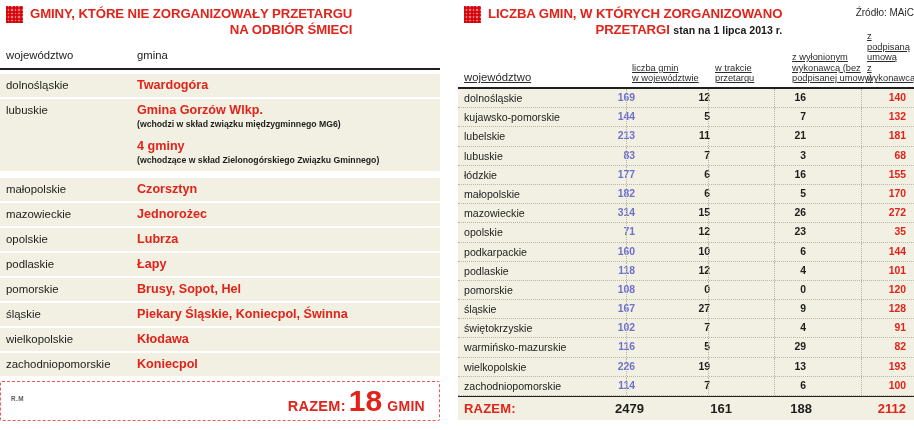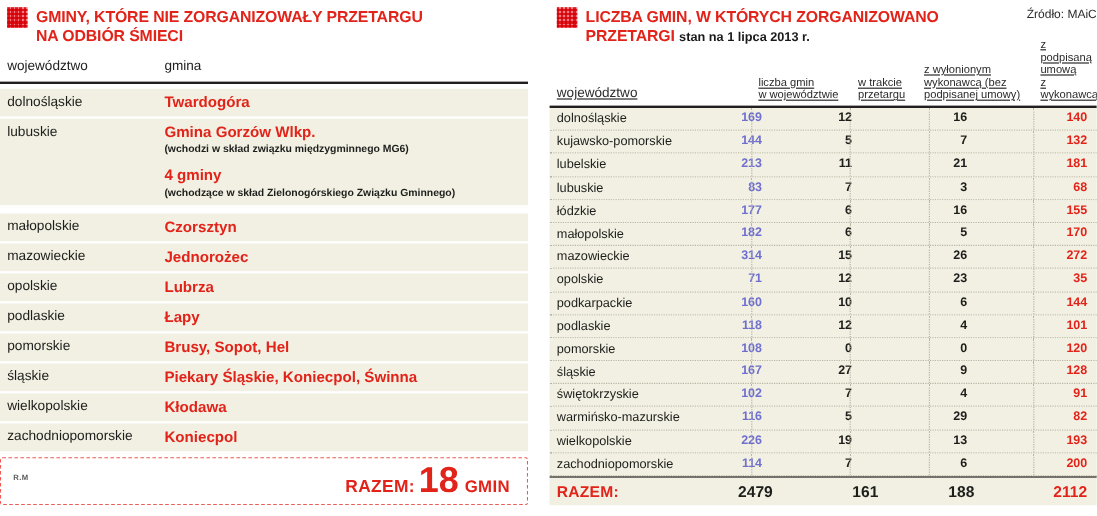--- a/index.html
+++ b/index.html
@@ -20,21 +20,21 @@
     background:
       repeating-linear-gradient(90deg,#e8202a 0 2px,#f6b3b6 2px 3.4px),
       repeating-linear-gradient(0deg,#e8202a 0 2px,#f6b3b6 2px 3.4px);
     background-blend-mode:multiply;
     vertical-align:top;
   }
 
   .head-row{display:flex;align-items:flex-start;gap:7px;}
   .head-title{
     color:#e2231a;font-weight:bold;font-size:13.2px;line-height:15.5px;
-    letter-spacing:-0.1px;text-transform:uppercase;
+    letter-spacing:-0.1px;text-transform:uppercase;text-align:right;
   }
   .head-title .sub{
     color:#1a1a1a;font-weight:bold;font-size:10.6px;text-transform:none;
     letter-spacing:0;
   }
   .source{
     position:absolute;right:0;top:7px;
     font-size:10px;color:#2b2b2b;white-space:nowrap;
   }
 
@@ -90,21 +90,21 @@
   
   .r-colhead{
     position:relative;height:47px;border-bottom:2.2px solid #231f20;
   }
   .r-colhead .ch{
     position:absolute;font-size:9.3px;line-height:10.6px;color:#2b2b2b;text-decoration:underline;
   }
   .r-colhead .ch.wj{left:6px;bottom:4px;font-size:11.3px;}
   .r-colhead .ch.c1{left:174px;bottom:3px;}
   .r-colhead .ch.c2{left:257px;bottom:3px;}
-  .r-colhead .ch.c3{left:312px;bottom:3px;}
+  .r-colhead .ch.c3{left:334px;bottom:3px;}
   .r-colhead .ch.c4{left:409px;bottom:3px;}
 
   .r-row{
     position:relative;height:18.2px;background:#f1f0e2;
     border-bottom:1px dotted #b9b5a2;
   }
   .r-row .wj{
     position:absolute;left:6px;top:3px;font-size:10.6px;color:#1d1d1b;
   }
   .r-row .v{
@@ -449,21 +449,21 @@
             <span class="r-sep" style="left:168px"></span>
             <span class="r-sep" style="left:250px"></span>
             <span class="r-sep" style="left:316px"></span>
             <span class="r-sep" style="left:403px"></span>
           </div>
           <div class="r-row">
             <span class="wj">zachodniopomorskie</span>
             <span class="v v1">114</span>
             <span class="v v2">7</span>
             <span class="v v3">6</span>
-            <span class="v v4">200</span>
+            <span class="v v4">100</span>
             <span class="r-sep" style="left:168px"></span>
             <span class="r-sep" style="left:250px"></span>
             <span class="r-sep" style="left:316px"></span>
             <span class="r-sep" style="left:403px"></span>
           </div>
         </div>
 
       <div class="r-total">
         <span class="lbl">RAZEM:</span>
         <span class="v v1">2479</span>

